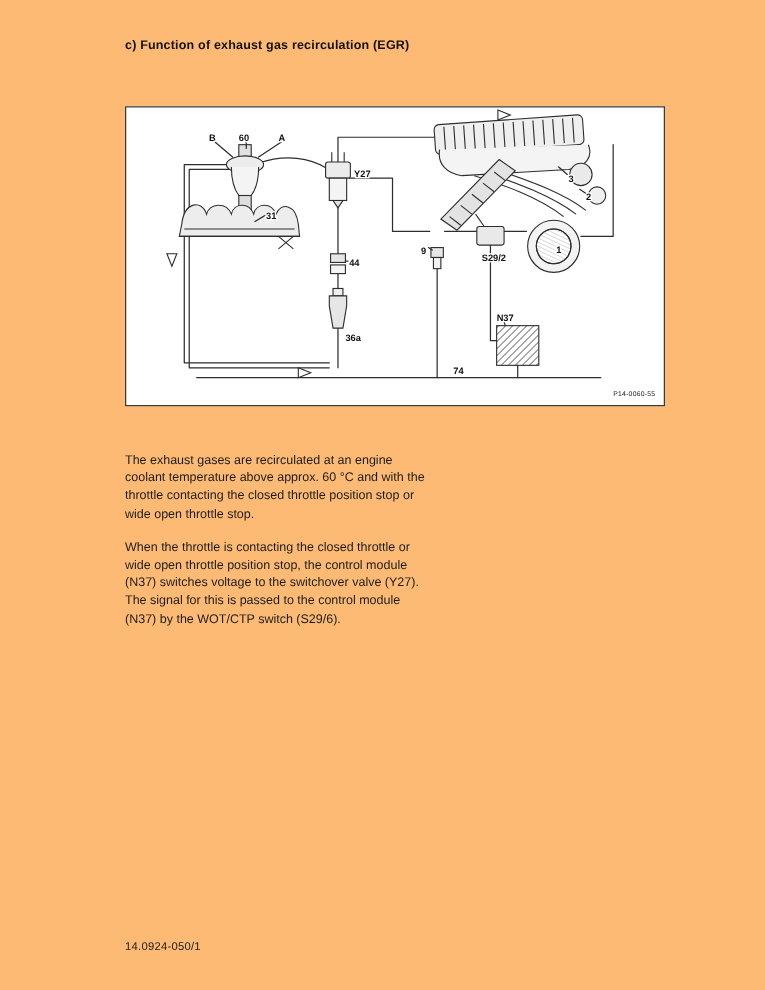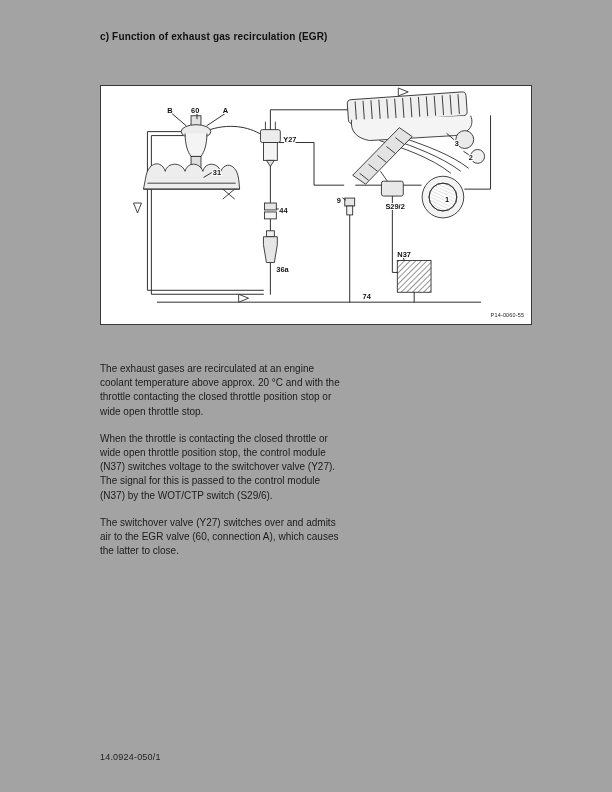--- a/index.html
+++ b/index.html
@@ -1,20 +1,20 @@
 <!DOCTYPE html>
 <html><head>
 <meta charset="utf-8">
 <style>
   * { margin:0; padding:0; box-sizing:border-box; }
   html,body { background:#ffffff; }
   .page {
     position:relative;
     width:612px; height:792px;
-    background:#a3a3a3;
+    background:#fdba74;
     font-family:"Liberation Sans","DejaVu Sans",sans-serif;
     color:#1c1c1c;
     overflow:hidden;
   }
   .heading {
     position:absolute; left:100px; top:31px;
     font-size:10px; font-weight:700; letter-spacing:.15px;
     color:#111;
   }
   .figure-box {
@@ -172,20 +172,19 @@
         <text x="370" y="75">2</text>
         <text x="346" y="117">1</text>
         <text x="298" y="172">N37</text>
         <text x="263" y="215">74</text>
         <text class="fig" x="426" y="233" text-anchor="end">P14-0060-55</text>
       </g>
     </svg>
   </div>
 
   <div class="text-block">
-    <p>The exhaust gases are recirculated at an engine coolant temperature above approx. 20 °C and with the throttle contacting the closed throttle position stop or wide open throttle stop.</p>
+    <p>The exhaust gases are recirculated at an engine coolant temperature above approx. 60 °C and with the throttle contacting the closed throttle position stop or wide open throttle stop.</p>
     <p>When the throttle is contacting the closed throttle or wide open throttle position stop, the control module (N37) switches voltage to the switchover valve (Y27). The signal for this is passed to the control module (N37) by the WOT/CTP switch (S29/6).</p>
-    <p>The switchover valve (Y27) switches over and admits air to the EGR valve (60, connection A), which causes the latter to close.</p>
   </div>
 
   <div class="footer">14.0924-050/1</div>
 
 </div>
 
 </body></html>

